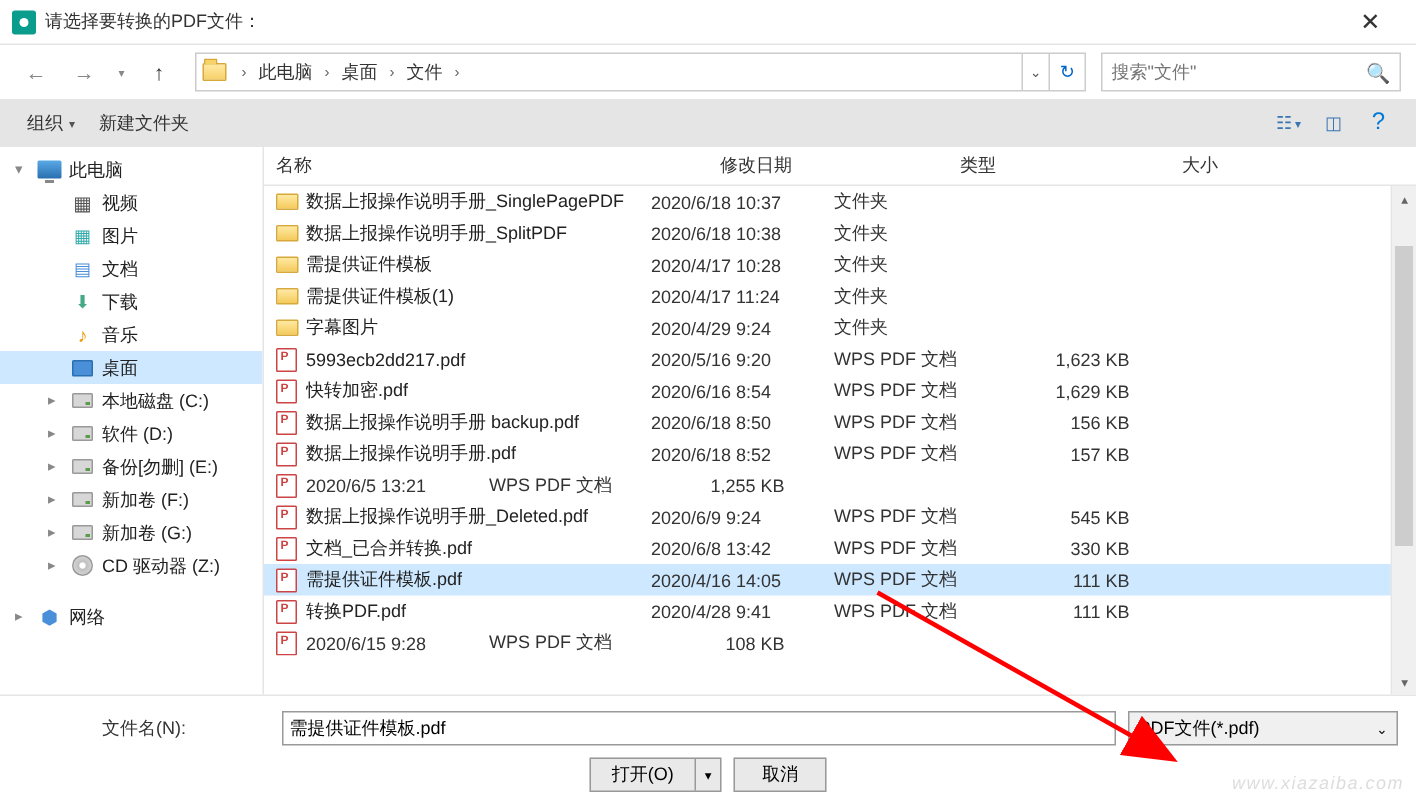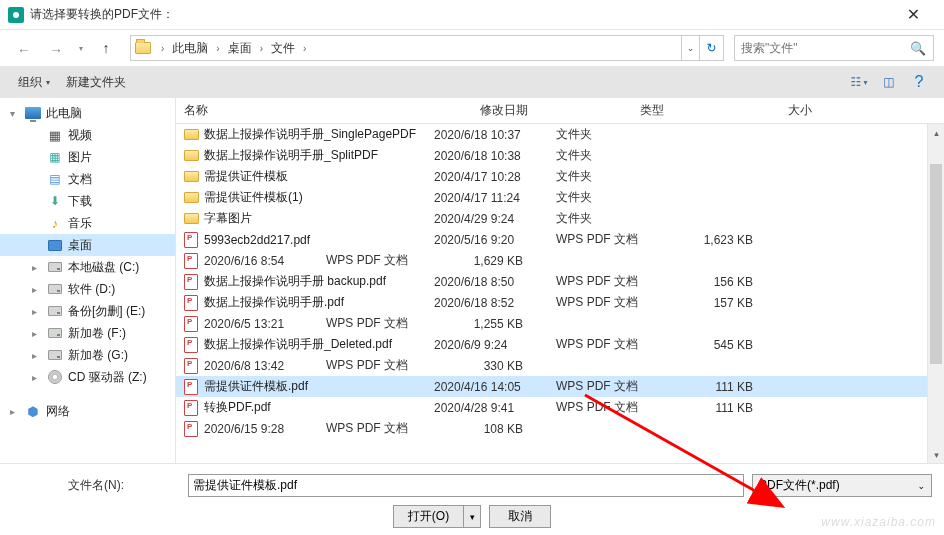--- a/index.html
+++ b/index.html
@@ -314,20 +314,21 @@
           </span>
     <span class="fl-name">5993ecb2dd217.pdf</span>
     <span class="fl-date">2020/5/16 9:20</span>
     <span class="fl-type">WPS PDF 文档</span>
     <span class="fl-size">1,623 KB</span>
         </div>
         <div class="fl-row">
           <span class="fl-icn">
             <div class="icn-pdf"></div>
           </span>
+    <span class="fl-name">快转加密.pdf</span>
     <span class="fl-date">2020/6/16 8:54</span>
     <span class="fl-type">WPS PDF 文档</span>
     <span class="fl-size">1,629 KB</span>
         </div>
         <div class="fl-row">
           <span class="fl-icn">
             <div class="icn-pdf"></div>
           </span>
     <span class="fl-name">数据上报操作说明手册 backup.pdf</span>
     <span class="fl-date">2020/6/18 8:50</span>
@@ -357,20 +358,21 @@
           </span>
     <span class="fl-name">数据上报操作说明手册_Deleted.pdf</span>
     <span class="fl-date">2020/6/9 9:24</span>
     <span class="fl-type">WPS PDF 文档</span>
     <span class="fl-size">545 KB</span>
         </div>
         <div class="fl-row">
           <span class="fl-icn">
             <div class="icn-pdf"></div>
           </span>
+    <span class="fl-name">文档_已合并转换.pdf</span>
     <span class="fl-date">2020/6/8 13:42</span>
     <span class="fl-type">WPS PDF 文档</span>
     <span class="fl-size">330 KB</span>
         </div>
         <div class="fl-row selected">
           <span class="fl-icn">
             <div class="icn-pdf"></div>
           </span>
     <span class="fl-name">需提供证件模板.pdf</span>
     <span class="fl-date">2020/4/16 14:05</span>

